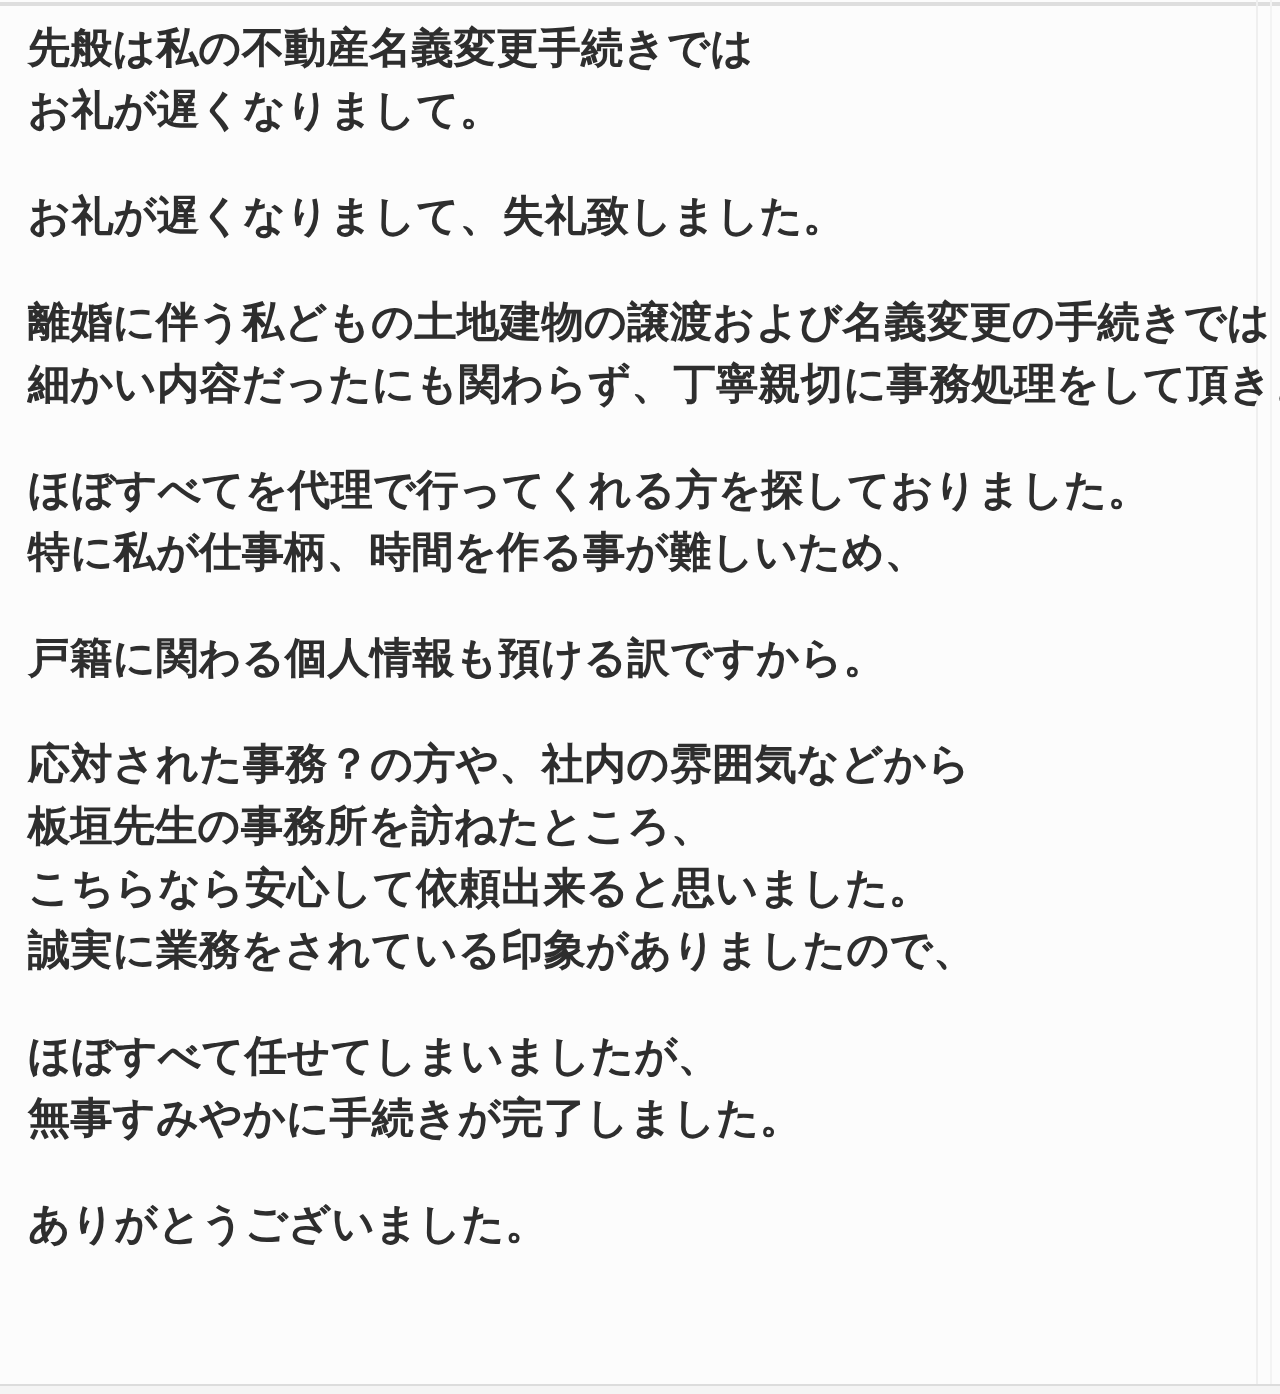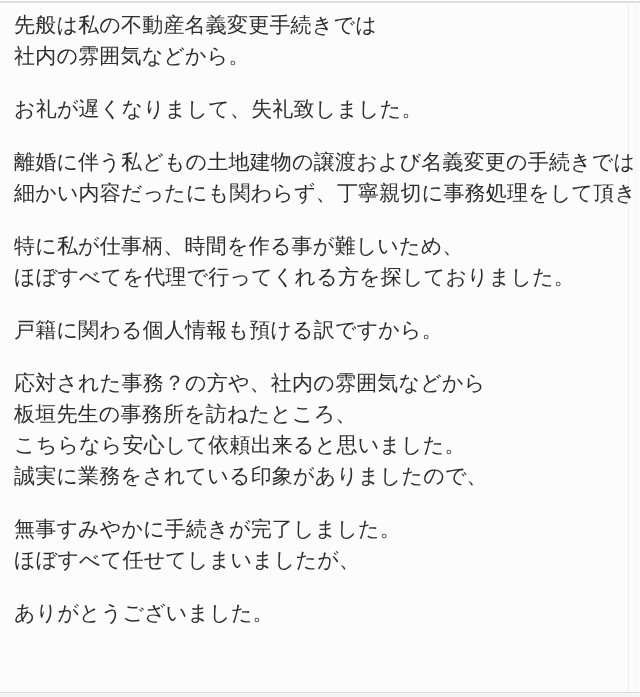--- a/index.html
+++ b/index.html
@@ -59,57 +59,57 @@
   .para:last-child {
     margin-bottom: 17px;
   }
   .line {
     display: block;
     font-size: 21px;
     line-height: 31px;
     color: var(--text-color, #2e2e2e);
     letter-spacing: 0.2px;
     white-space: nowrap;
-    font-weight: 400;
+    font-weight: 700;
   }
 </style>
 </head>
 <body>
 
 <div class="page">
   <div class="edge-top"></div>
   <div class="edge-right"></div>
   <div class="edge-right-2"></div>
   <div class="letter">
       <p class="para">
         <span class="line">先般は私の不動産名義変更手続きでは</span>
-        <span class="line">社内の雰囲気などから。</span>
+        <span class="line">お礼が遅くなりまして。</span>
       </p>
       <p class="para">
         <span class="line">お礼が遅くなりまして、失礼致しました。</span>
       </p>
       <p class="para">
         <span class="line">離婚に伴う私どもの土地建物の譲渡および名義変更の手続きでは</span>
         <span class="line">細かい内容だったにも関わらず、丁寧親切に事務処理をして頂きまして</span>
       </p>
       <p class="para">
+        <span class="line">ほぼすべてを代理で行ってくれる方を探しておりました。</span>
         <span class="line">特に私が仕事柄、時間を作る事が難しいため、</span>
-        <span class="line">ほぼすべてを代理で行ってくれる方を探しておりました。</span>
       </p>
       <p class="para">
         <span class="line">戸籍に関わる個人情報も預ける訳ですから。</span>
       </p>
       <p class="para">
         <span class="line">応対された事務？の方や、社内の雰囲気などから</span>
         <span class="line">板垣先生の事務所を訪ねたところ、</span>
         <span class="line">こちらなら安心して依頼出来ると思いました。</span>
         <span class="line">誠実に業務をされている印象がありましたので、</span>
       </p>
       <p class="para">
+        <span class="line">ほぼすべて任せてしまいましたが、</span>
         <span class="line">無事すみやかに手続きが完了しました。</span>
-        <span class="line">ほぼすべて任せてしまいましたが、</span>
       </p>
       <p class="para">
         <span class="line">ありがとうございました。</span>
       </p>
     </div>
   <div class="edge-bottom"></div>
 </div>
 
 </body></html>

